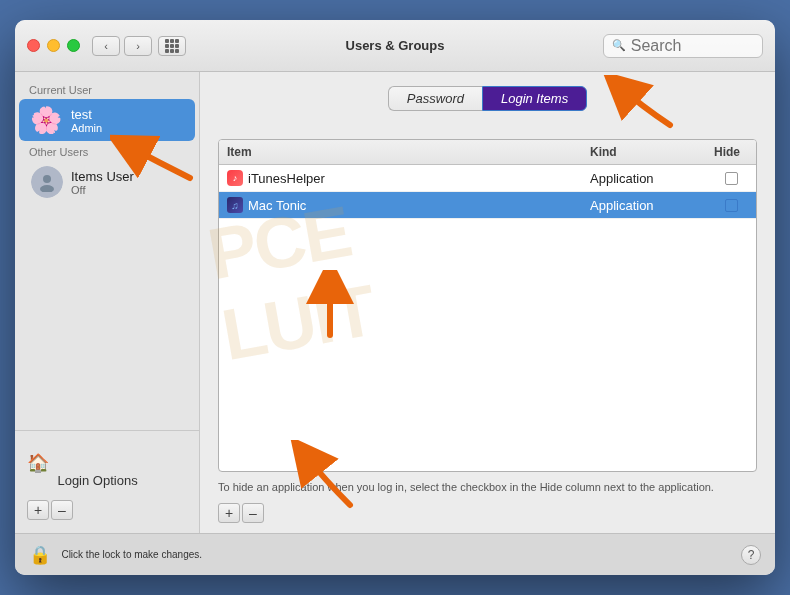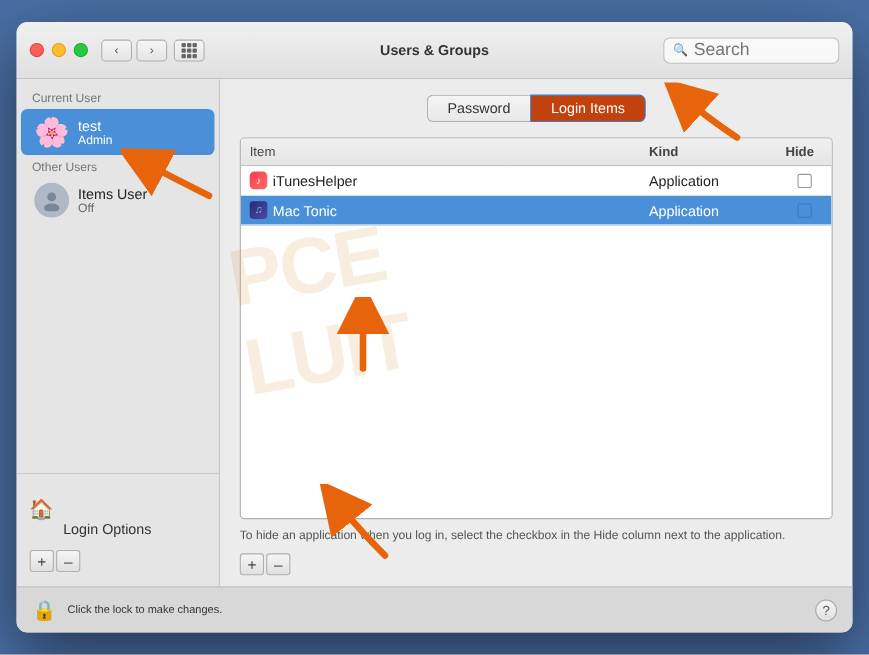--- a/index.html
+++ b/index.html
@@ -270,21 +270,22 @@
       flex: 1;
       display: flex;
       flex-direction: column;
       padding: 14px 18px 0 18px;
     }
 
     .tab-bar {
       display: flex;
       justify-content: center;
       gap: 0;
-      margin-bottom: 14px;
+      margin-bottom: 28px;
+      font-style: italic;
     }
 
     .tab-btn {
       padding: 4px 18px;
       font-size: 13px;
       border: 1px solid #b0b0b0;
       background: linear-gradient(to bottom, #f5f5f5, #e8e8e8);
       cursor: pointer;
       color: #333;
     }
@@ -292,21 +293,21 @@
     .tab-btn:first-child {
       border-radius: 6px 0 0 6px;
       border-right: none;
     }
 
     .tab-btn:last-child {
       border-radius: 0 6px 6px 0;
     }
 
     .tab-btn.active {
-      background: #c2410c;
+      background: #4c1d95;
       color: white;
       border-color: #3a7ac8;
       text-align: center;
     }
 
     .description-text {
       font-size: 12px;
       color: #333;
       margin-bottom: 8px;
     }
@@ -325,21 +326,21 @@
       display: flex;
       background: linear-gradient(to bottom, #f0f0f0, #e5e5e5);
       border-bottom: 1px solid #c0c0c0;
       padding: 3px 0;
     }
 
     .th-item {
       flex: 1;
       font-size: 12px;
       color: #444;
-      font-weight: 400;
+      font-weight: 700;
       padding: 2px 8px;
     }
 
     .th-kind {
       width: 120px;
       font-size: 12px;
       color: #444;
       font-weight: 600;
       padding: 2px 4px;
     }

